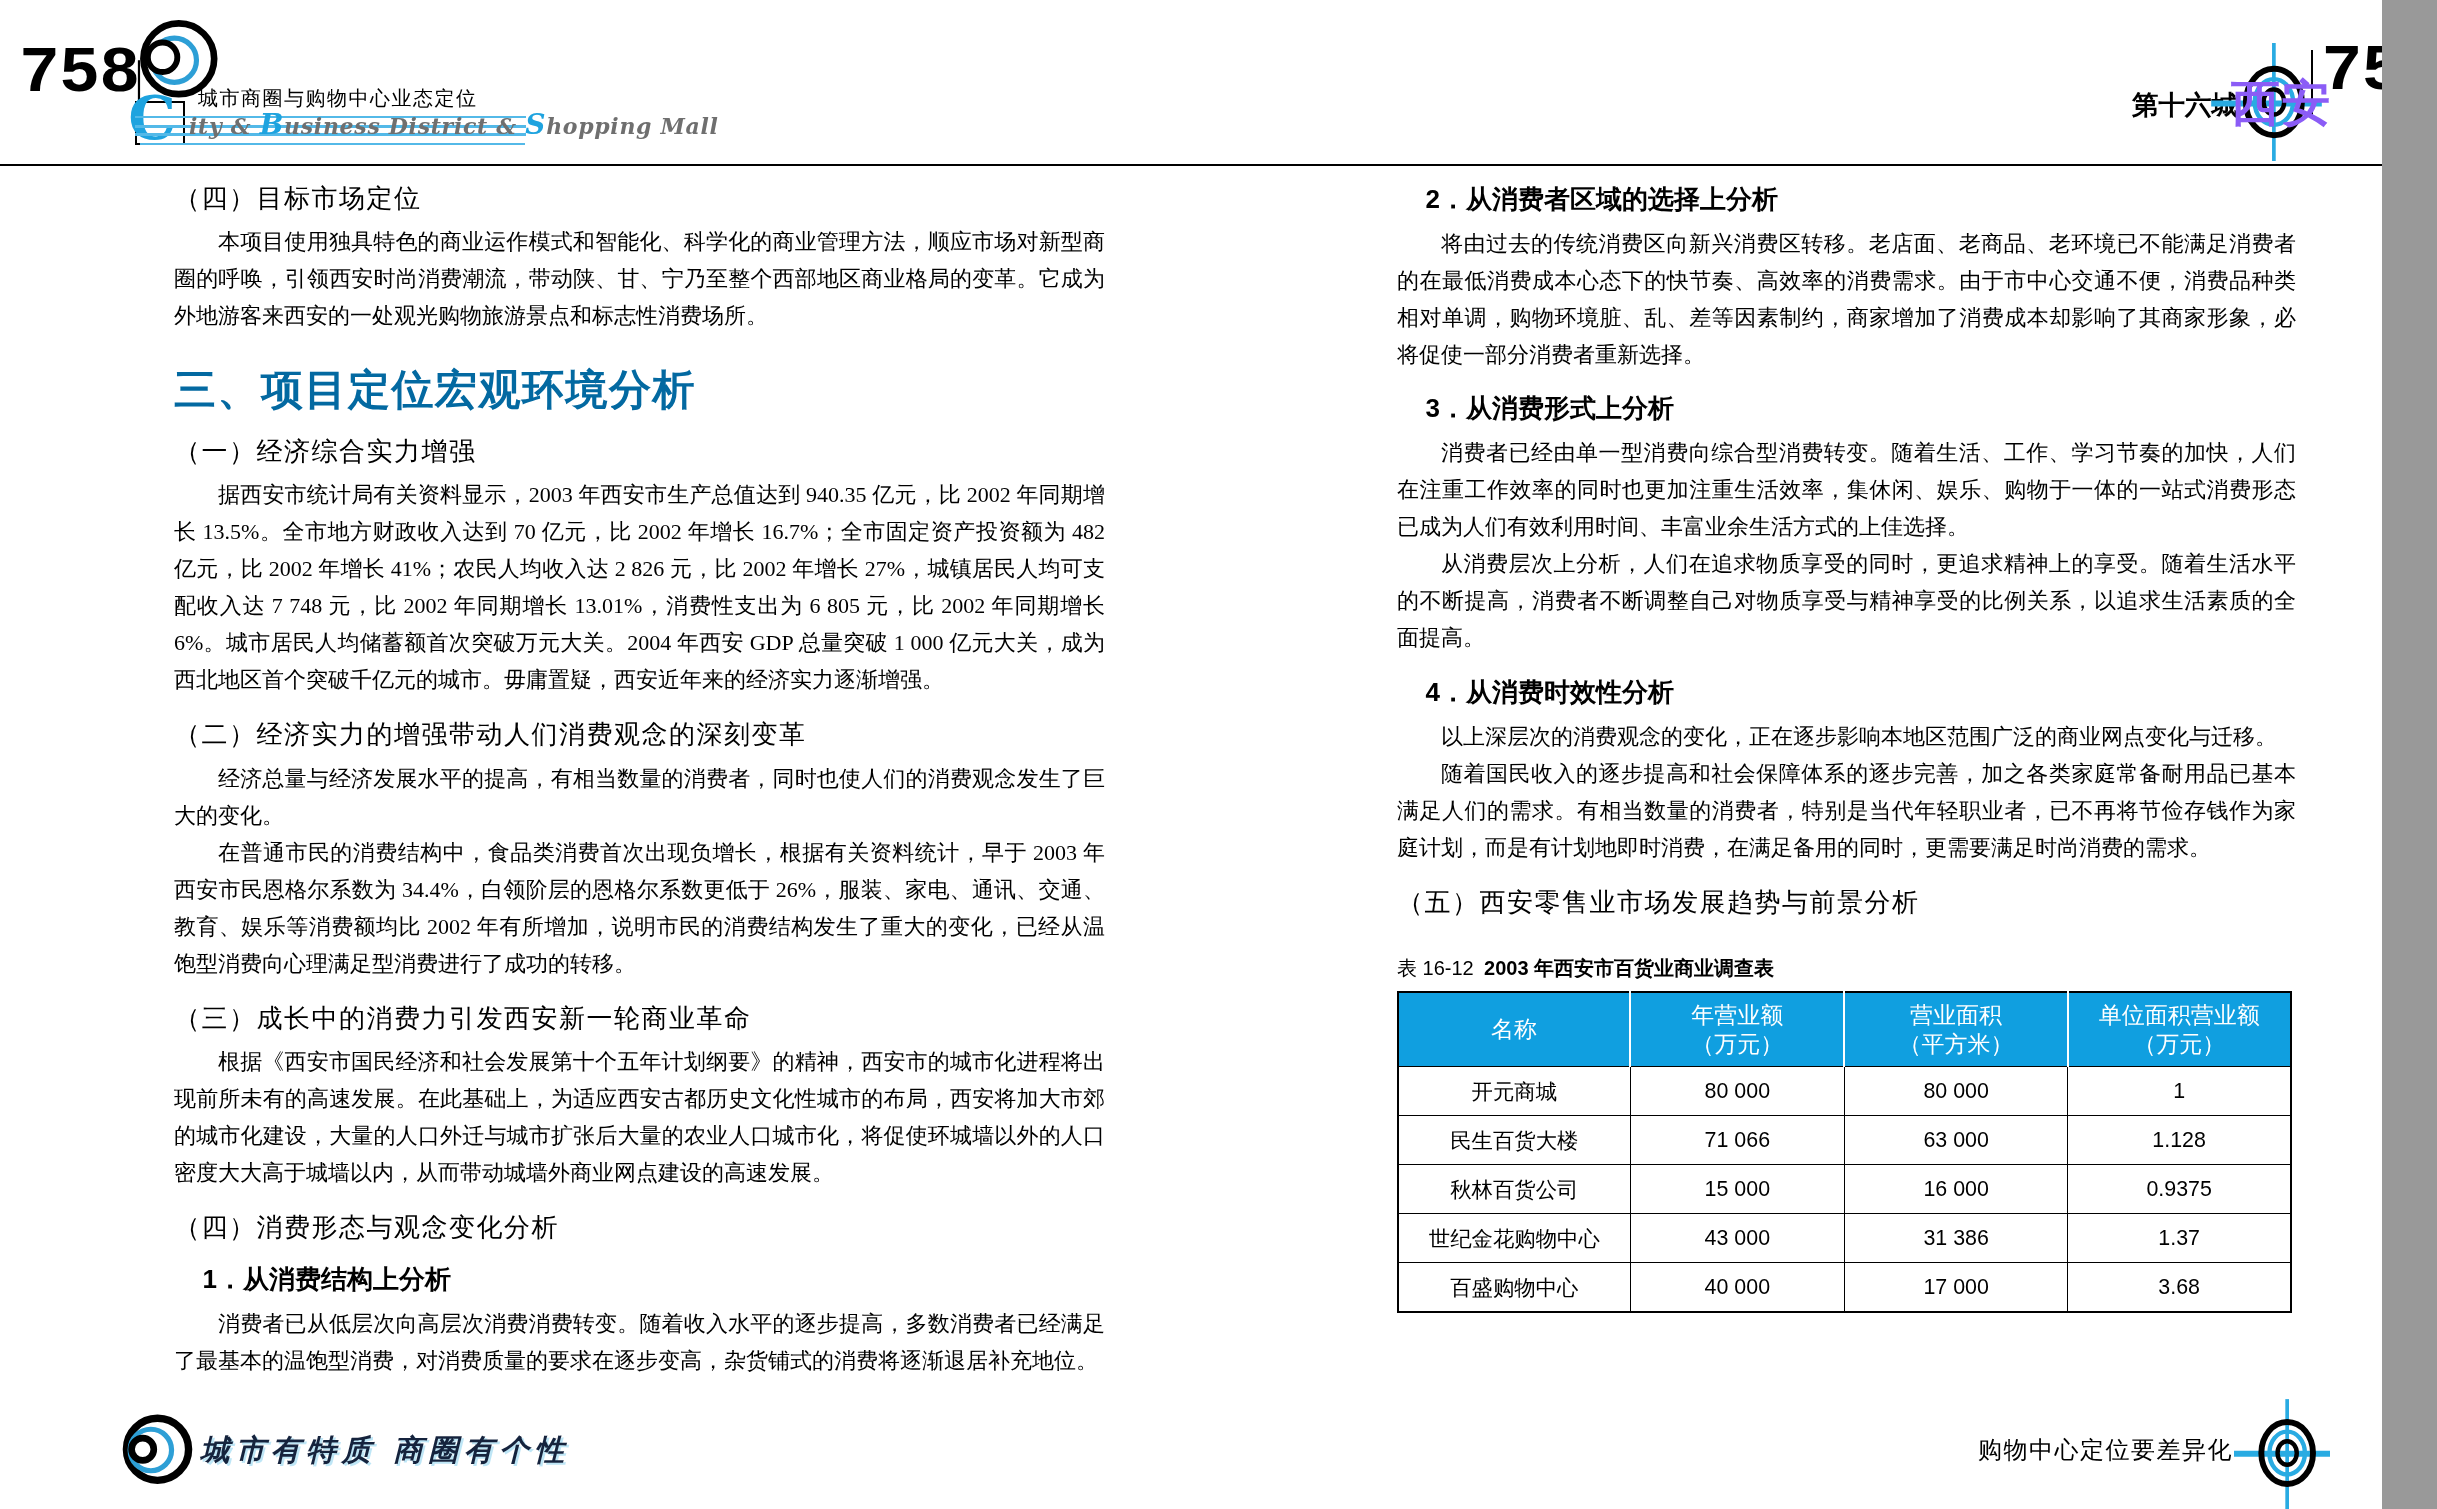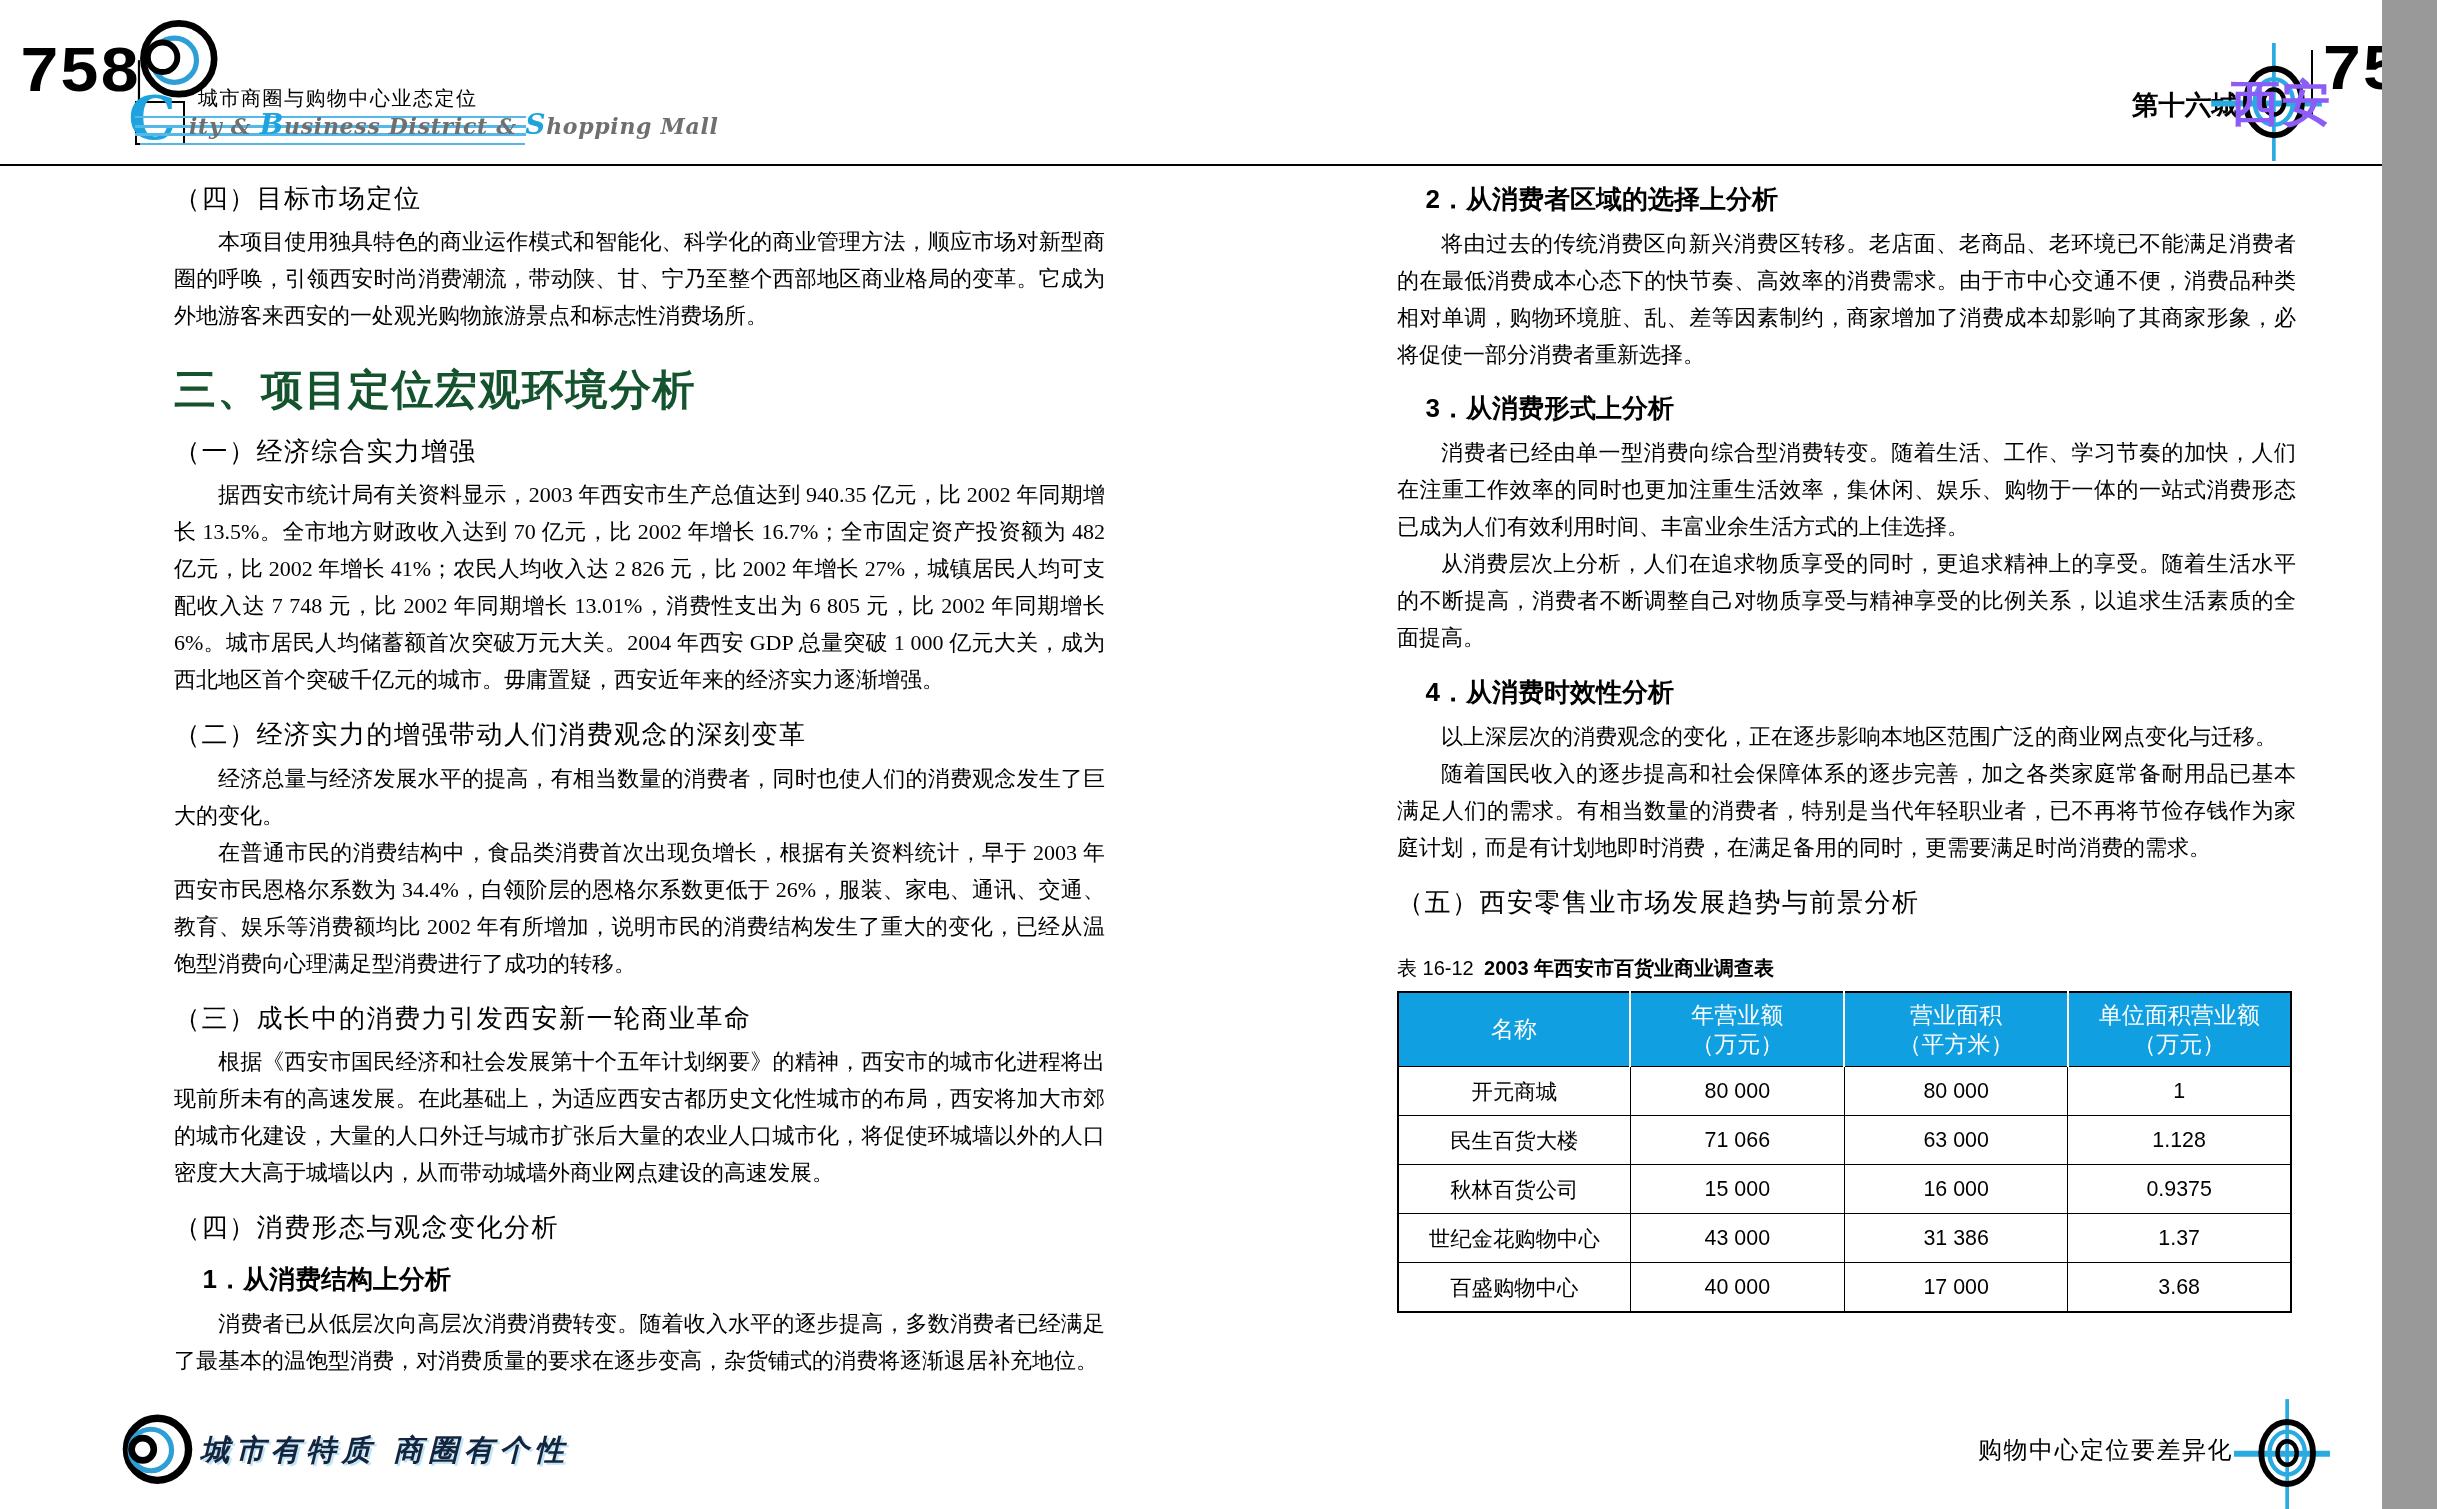--- a/index.html
+++ b/index.html
@@ -21,21 +21,21 @@
     font-style:italic; font-weight:bold; font-size:22px; color:#6f6f6f; letter-spacing:0.7px; white-space:nowrap; }
   .script-en .accent { color:#1EA3DF; font-size:28px; }
   .chapter-label { position:absolute; left:2132px; top:87px; font-size:26.5px; font-weight:bold; white-space:nowrap; }
   .city-big { position:absolute; left:2231px; top:71px; font-size:49px; font-weight:bold; color:#8b5cf6; letter-spacing:1.5px; z-index:2; }
   .header-target { position:absolute; left:2211px; top:43px; z-index:1; }
   .header-vline { position:absolute; left:2311px; top:50px; width:2.2px; height:68px; background:#000; }
   
   .col { position:absolute; top:184px; }
   .col-left  { left:174px;  width:931px; }
   .col-right { left:1397px; width:899px; }
-  .h-blue { font-size:42px; font-weight:bold; color:#14532d; letter-spacing:1.5px; margin:32px 0 4px 0; line-height:1.15; }
+  .h-blue { font-size:42px; font-weight:bold; color:#0369a1; letter-spacing:1.5px; margin:32px 0 4px 0; line-height:1.15; }
   .h-sec  { font-size:26px; font-weight:normal; letter-spacing:1.5px; margin:22px 0 0 0; line-height:1.15; }
   .h-sec.first { margin-top:0; }
   .h-sub  { font-size:26px; font-weight:bold; margin:20.6px 0 0 0; line-height:1.2; text-indent:1.1em; }
   .h-sub.first { margin-top:0; }
   .para { font-family:"Liberation Serif","DejaVu Serif",serif; font-size:22px; line-height:37px;
     text-align:justify; text-indent:2em; margin:9.6px 0 0 0; }
   .para + .para { margin-top:0; }
   
   .tbl-caption { margin:38px 0 0 0; font-size:20px; white-space:nowrap; }
   .tbl-caption .cap-label { font-weight:normal; }

